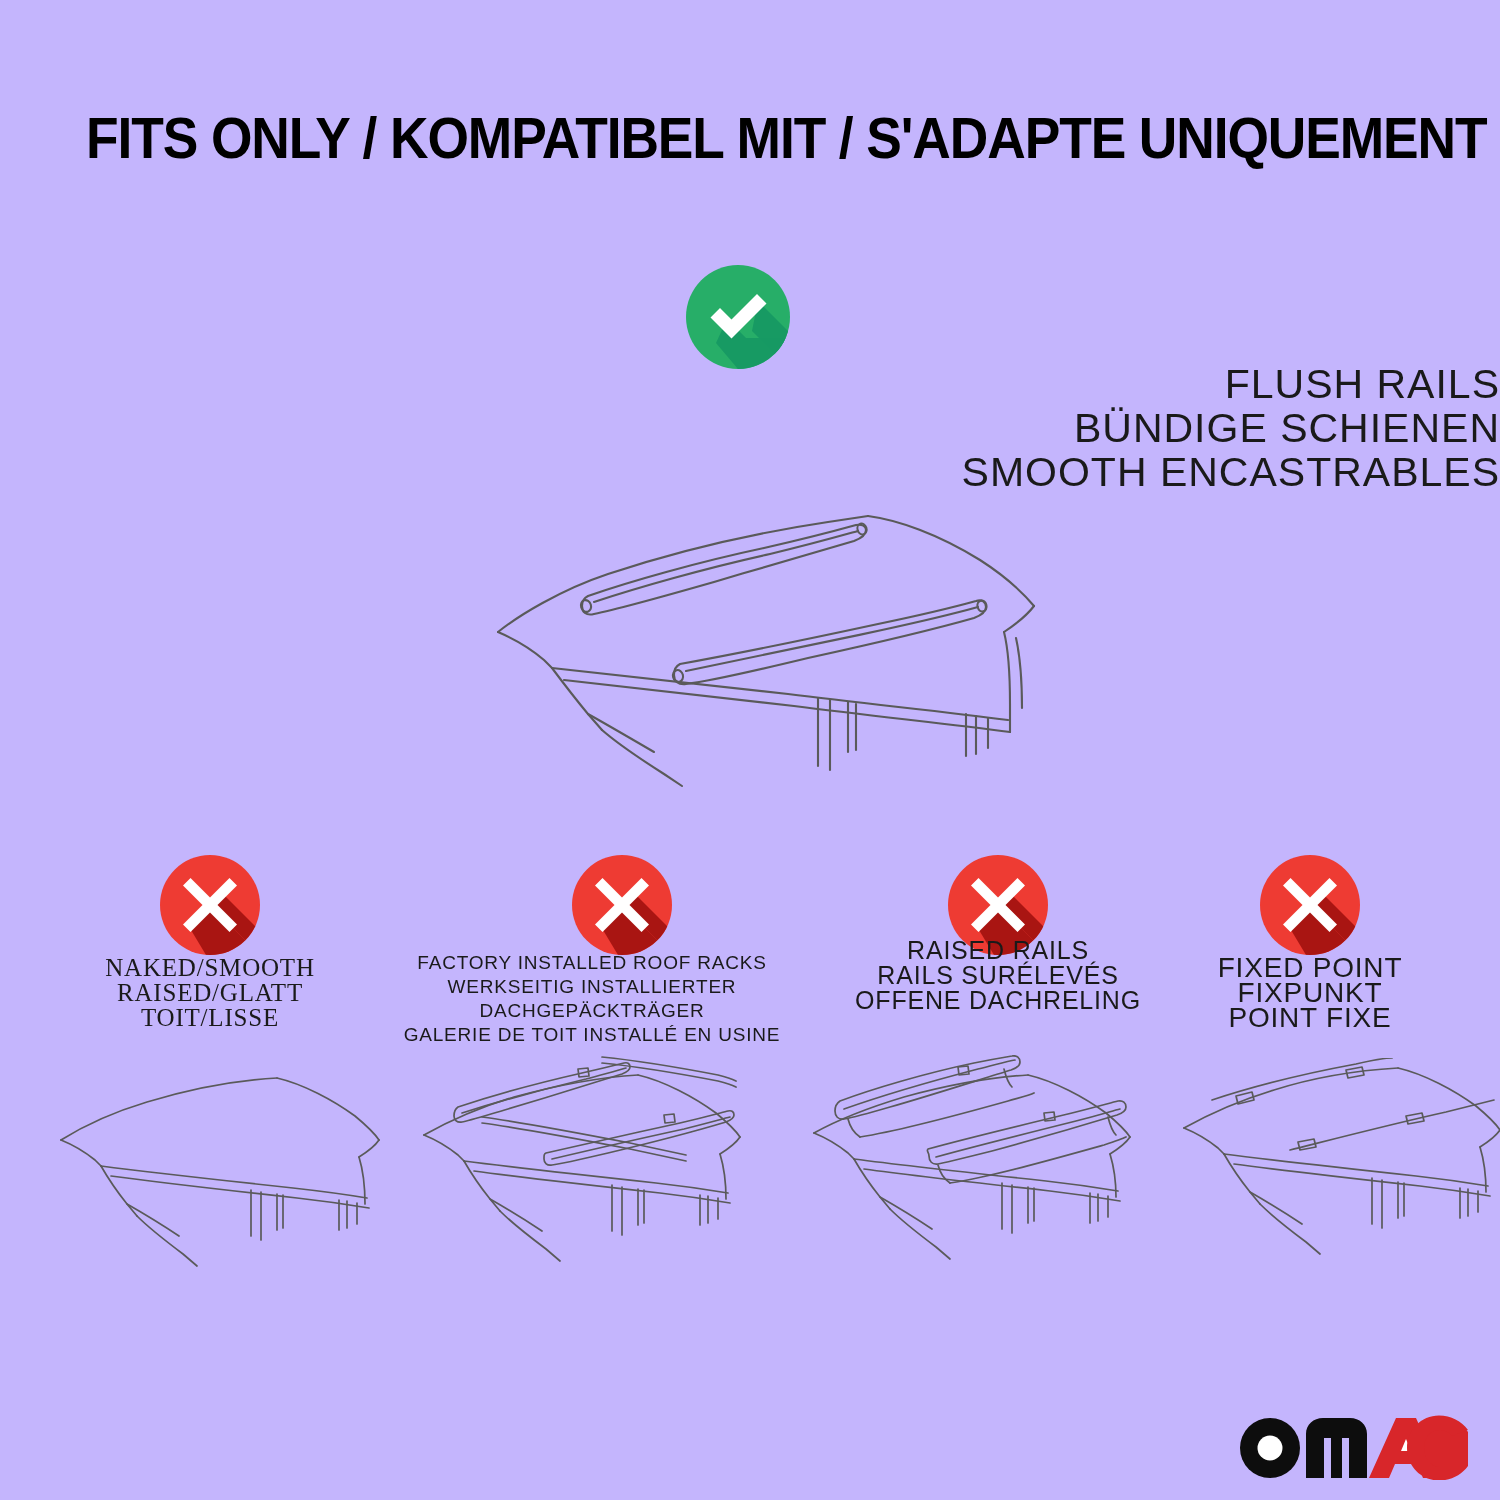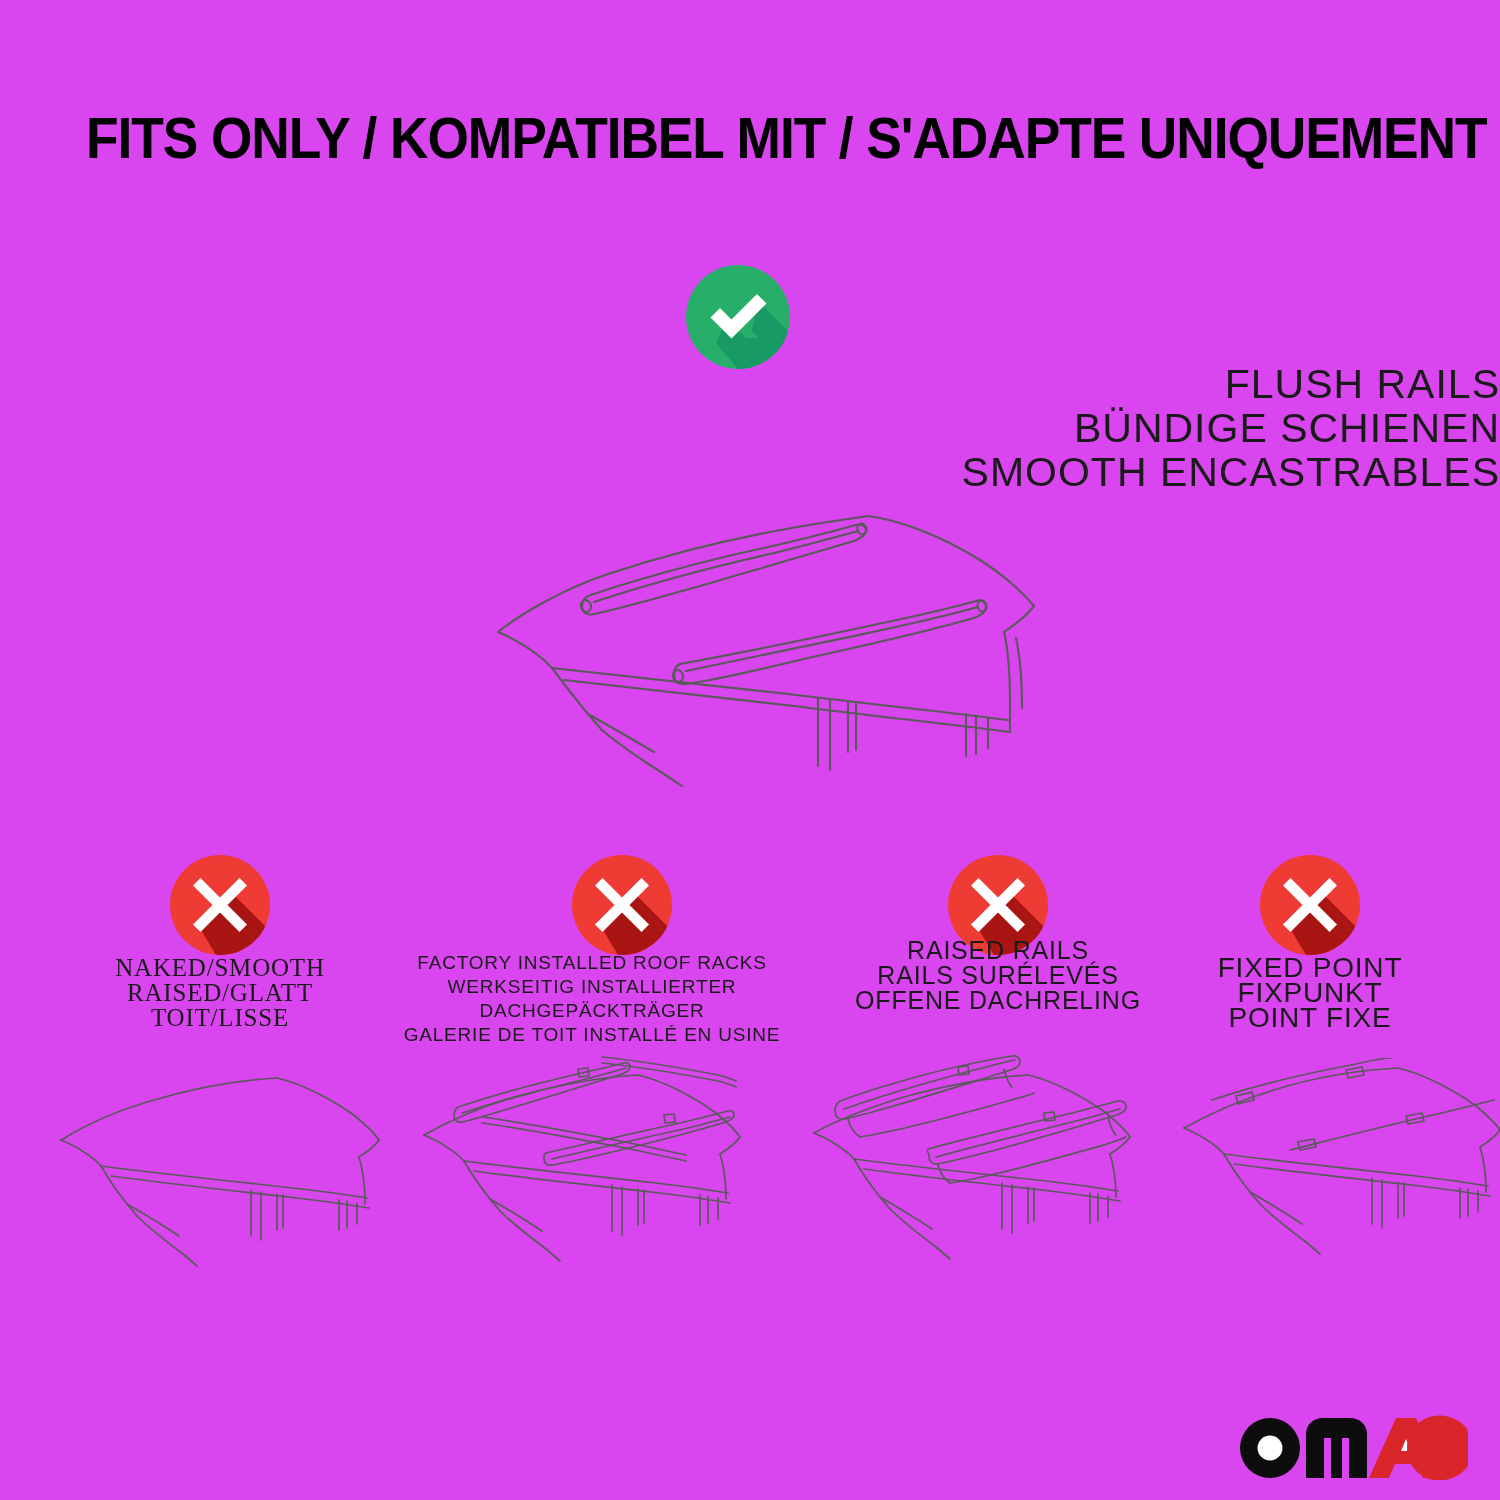--- a/index.html
+++ b/index.html
@@ -2,21 +2,21 @@
 <html><head>
 <meta charset="utf-8">
 <style>
   * { box-sizing: border-box; margin: 0; padding: 0; }
   html, body {
     width: 1500px; height: 1500px;
     background: #ffffff;
     font-family: "Liberation Sans", sans-serif;
     overflow: hidden;
   }
-  #stage { position: relative; width: 1500px; height: 1500px; background: #d946ef; }
+  #stage { position: relative; width: 1500px; height: 1500px; background: #c4b5fd; }
 
   
   .title {
     position: absolute;
     left: 86px; top: 108px;
     width: 1340px;
     font-size: 58px;
     font-weight: 700;
     letter-spacing: -1.2px;
     color: #000;
@@ -128,21 +128,21 @@
       <path d="M212 166 C256 158 336 142 410 126 C458 116 490 108 508 103
                C514 101 518 104 518 109 C518 114 514 117 506 120
                C478 128 404 146 340 160 C282 174 234 184 218 186
                C210 187 206 183 206 177 C206 171 208 168 212 166 Z" transform="translate(0,0)"></path>
       <path d="M218 173 C262 164 340 148 414 132 C460 122 492 114 510 109"></path>
       <ellipse cx="210" cy="178" rx="5" ry="6" transform="rotate(-14 210 178)"></ellipse>
       <ellipse cx="514" cy="108" rx="4.5" ry="5.5" transform="rotate(-14 514 108)"></ellipse>
     </svg>
   </div>
 
-  <div class="cell" style="left:40px;font-family:Liberation Serif, serif;">
+  <div class="cell" style="left:30px;font-family:Liberation Serif, serif;">
     <div class="badge-wrap">
       <div class="badge" style="left:130px; top:0; width:100px; height:100px;">
         <div class="shadow" style="background:#EE3B33;"></div>
         <svg viewBox="0 0 100 100" xmlns="http://www.w3.org/2000/svg">
           <path d="M50 50 L100 100 L100 100 L46 100 L28 70 Z" fill="#A3120F" opacity="0.92"></path>
           <path d="M62 38 L100 76 L100 100 L50 50 Z" fill="#A3120F" opacity="0.92"></path>
           <path d="M30.5 23 L50 42.5 L69.5 23 L77 30.5 L57.5 50 L77 69.5 L69.5 77 L50 57.5 L30.5 77 L23 69.5 L42.5 50 L23 30.5 Z" fill="#ffffff"></path>
         </svg>
       </div>
     </div>

